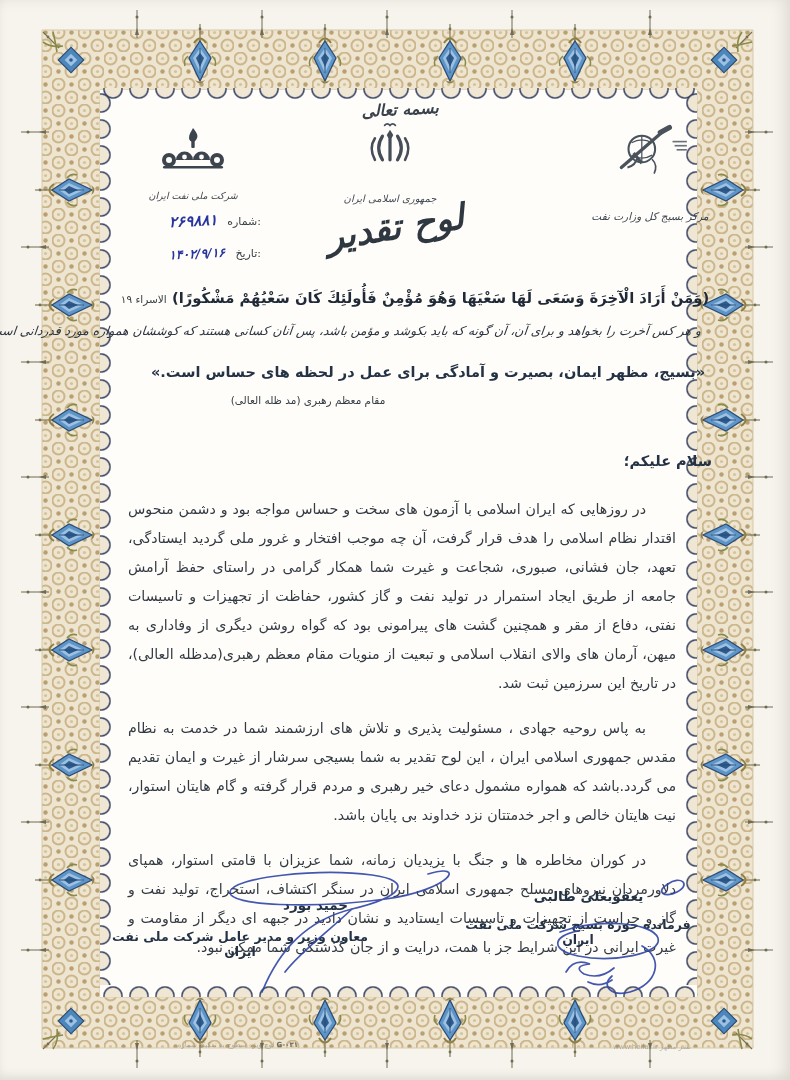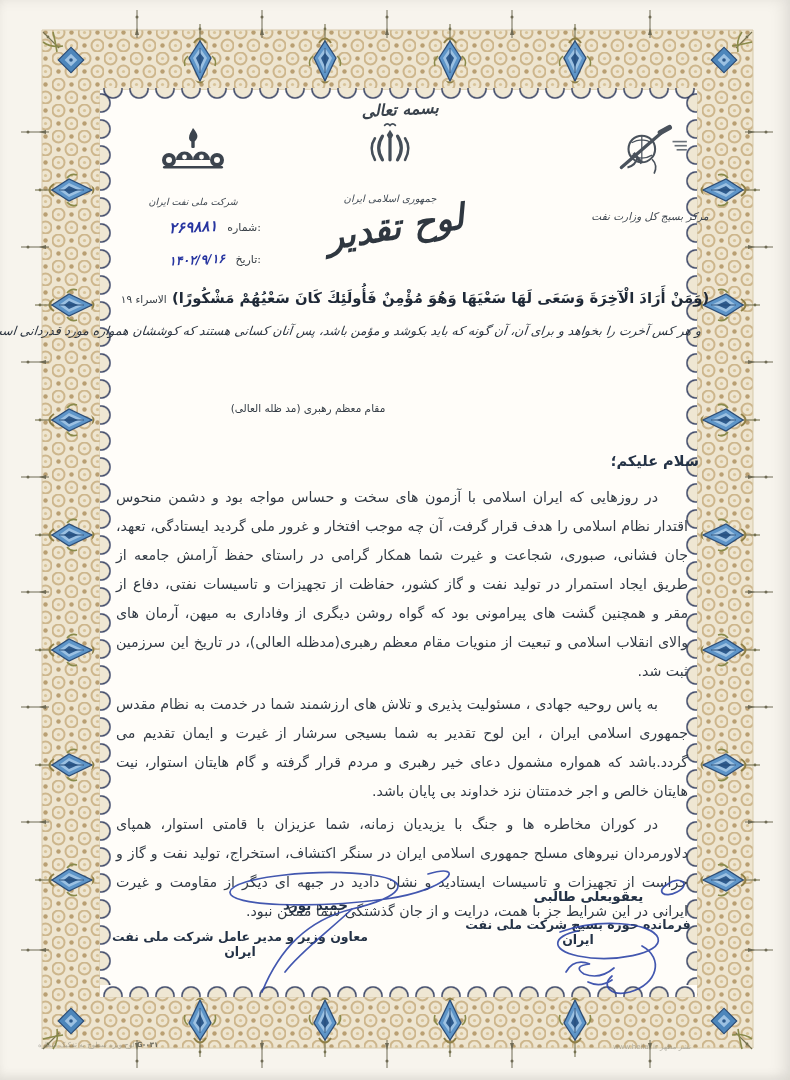--- a/index.html
+++ b/index.html
@@ -27,54 +27,54 @@
   .rtl{direction:rtl;unicode-bidi:embed;}
   .center{text-align:center;}
 
   .bismillah{left:300px;top:100px;width:200px;font-size:16px;font-weight:bold;font-style:italic;
              color:#39424c;transform:rotate(-3deg);}
   .country{left:295px;top:193px;width:190px;font-size:10px;font-style:italic;color:#454e58;}
   .cert-title{left:295px;top:207px;width:200px;font-size:35px;font-weight:bold;font-style:italic;
               color:#2f3740;transform:rotate(-9deg);letter-spacing:1px;}
 
   .nioc-block{left:125px;top:126px;width:136px;}
-  .nioc-cap{margin-top:14px;font-size:9.5px;font-style:italic;color:#3d454e;}
+  .nioc-cap{margin-top:8px;font-size:9.5px;font-style:italic;color:#3d454e;}
   .num-row{display:flex;flex-direction:row-reverse;justify-content:flex-start;align-items:center;
            gap:10px;margin-top:11px;direction:ltr;}
   .num-label{font-size:11px;color:#3a4148;}
   .hand{color:#2735a0;font-weight:bold;font-style:italic;transform:rotate(-3deg);letter-spacing:1px;}
   .hand-num{font-size:15px;}
   .hand-date{font-size:12.5px;}
 
   .basij-block{left:580px;top:118px;width:140px;text-align:center;}
   .basij-cap{font-size:10.5px;font-style:italic;color:#3d454e;line-height:24px;margin-top:18px;}
 
   .verse{left:115px;top:289px;width:600px;white-space:nowrap;font-weight:bold;font-size:14.8px;
          color:#1f2937;}
   .verse-ref{font-size:10.5px;font-weight:normal;color:#3a4148;}
   .translation{left:95px;top:324px;width:606px;white-space:nowrap;font-size:12.3px;font-style:italic;
                color:#2b3440;transform:skewX(-6deg);}
   .quote{left:100px;top:364px;width:600px;white-space:nowrap;font-weight:bold;font-size:14.5px;
          color:#243246;transform:translateX(28px);}
-  .attrib{left:100px;top:394px;width:600px;font-size:10.5px;color:#333b44;transform:translateX(-92px);margin-top:8px;}
+  .attrib{left:100px;top:394px;width:600px;font-size:10.5px;color:#333b44;transform:translateX(-92px);}
 
   .recipient1{right:93px;top:423px;font-weight:bold;font-size:15px;color:#243246;}
-  .recipient2{right:91px;top:453px;font-weight:bold;font-size:14.5px;color:#243246;}
+  .recipient2{right:78px;top:453px;font-weight:bold;font-size:14.5px;color:#243246;}
 
   .body-text{left:112px;top:479px;width:580px;font-size:14.2px;line-height:29px;text-align:justify;
              color:#323a44;}
-  .body-text p{margin:4px;text-indent:30px;}
+  .body-text p{margin:16px;text-indent:30px;}
 
   .sig-name-r{left:516px;top:888px;width:145px;text-align:center;font-weight:bold;font-size:13.5px;color:#243246;}
   .sig-title-r{left:452px;top:917px;width:252px;text-align:center;font-weight:bold;font-size:12.5px;color:#243246;}
   .sig-name-l{left:258px;top:897px;width:115px;text-align:center;font-weight:bold;font-size:13.5px;color:#243246;}
   .sig-title-l{left:110px;top:929px;width:260px;text-align:center;font-weight:bold;font-size:12.5px;color:#243246;}
   .sig-svg{position:absolute;left:0;top:0;pointer-events:none;}
 
-  .foot-left{left:38px;top:1041px;width:260px;font-size:7px;color:#7c7a6e;direction:rtl;text-align:left;}
+  .foot-left{left:38px;top:1041px;width:260px;font-size:7px;color:#7c7a6e;direction:rtl;text-align:right;}
   .foot-left .code{font-weight:bold;color:#6d6b5f;}
   .foot-left .ftxt{opacity:.55;}
   .foot-right{left:582px;top:1043px;width:140px;font-size:7px;color:#8a887c;opacity:.6;text-align:center;}
 </style>
 </head>
 <body>
 
 <div class="page">
 
   <svg class="border-svg" width="790" height="1080" viewBox="0 0 790 1080">
@@ -249,20 +249,21 @@
     </span>
     <div class="basij-cap">مرکز بسیج کل وزارت نفت</div>
   </div>
 
   <div class="abs verse center rtl">
     <span>(وَمَنْ أَرَادَ الْآخِرَةَ وَسَعَى لَهَا سَعْيَهَا وَهُوَ مُؤْمِنٌ فَأُولَئِكَ كَانَ سَعْيُهُمْ مَشْكُورًا)</span>
     <span class="verse-ref">الاسراء ۱۹</span>
   </div>
   <div class="abs translation center rtl">و هر کس آخرت را بخواهد و برای آن، آن گونه که باید بکوشد و مؤمن باشد، پس آنان کسانی هستند که کوششان همواره مورد قدردانی است.</div>
 
+  <div class="abs quote center rtl">«بسیج، مظهر ایمان، بصیرت و آمادگی برای عمل در لحظه های حساس است.»</div>
   <div class="abs attrib center rtl">مقام معظم رهبری (مد ظله العالی)</div>
 
   <div class="abs recipient2 rtl">سلام علیکم؛</div>
 
   <div class="abs body-text rtl">
     <p>در روزهایی که ایران اسلامی با آزمون های سخت و حساس مواجه بود و دشمن منحوس اقتدار نظام اسلامی را هدف قرار گرفت، آن چه موجب افتخار و غرور ملی گردید ایستادگی، تعهد، جان فشانی، صبوری، شجاعت و غیرت شما همکار گرامی در راستای حفظ آرامش جامعه از طریق ایجاد استمرار در تولید نفت و گاز کشور، حفاظت از تجهیزات و تاسیسات نفتی، دفاع از مقر و همچنین گشت های پیرامونی بود که گواه روشن دیگری از وفاداری به میهن، آرمان های والای انقلاب اسلامی و تبعیت از منویات مقام معظم رهبری(مدظله العالی)، در تاریخ این سرزمین ثبت شد.</p>
     <p>به پاس روحیه جهادی ، مسئولیت پذیری و تلاش های ارزشمند شما در خدمت به نظام مقدس جمهوری اسلامی ایران ، این لوح تقدیر به شما بسیجی سرشار از غیرت و ایمان تقدیم می گردد.باشد که همواره مشمول دعای خیر رهبری و مردم قرار گرفته و گام هایتان استوار، نیت هایتان خالص و اجر خدمتتان نزد خداوند بی پایان باشد.</p>
     <p>در کوران مخاطره ها و جنگ با یزیدیان زمانه، شما عزیزان با قامتی استوار، همپای دلاورمردان نیروهای مسلح جمهوری اسلامی ایران در سنگر اکتشاف، استخراج، تولید نفت و گاز و حراست از تجهیزات و تاسیسات ایستادید و نشان دادید در جبهه ای دیگر از مقاومت و غیرت ایرانی در این شرایط جز با همت، درایت و از جان گذشتگی شما ممکن نبود.</p>
   </div>
 

